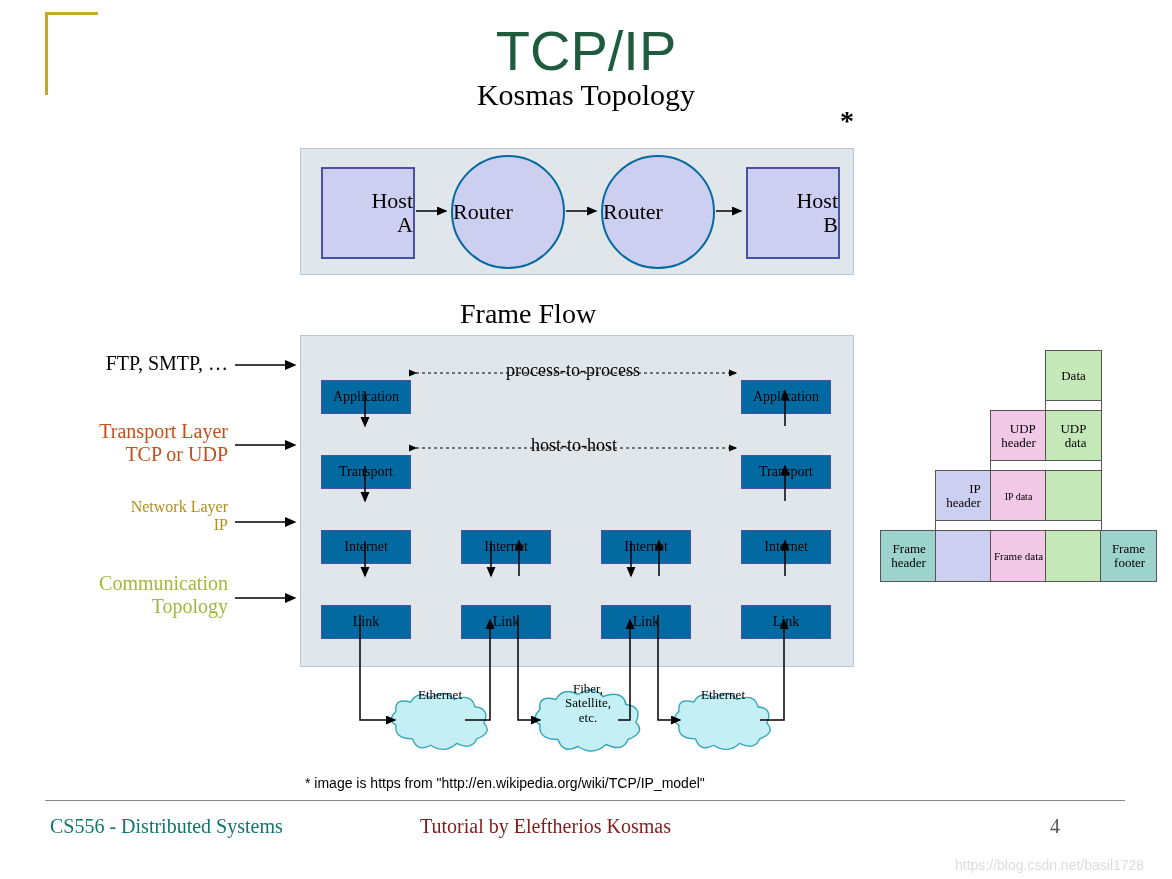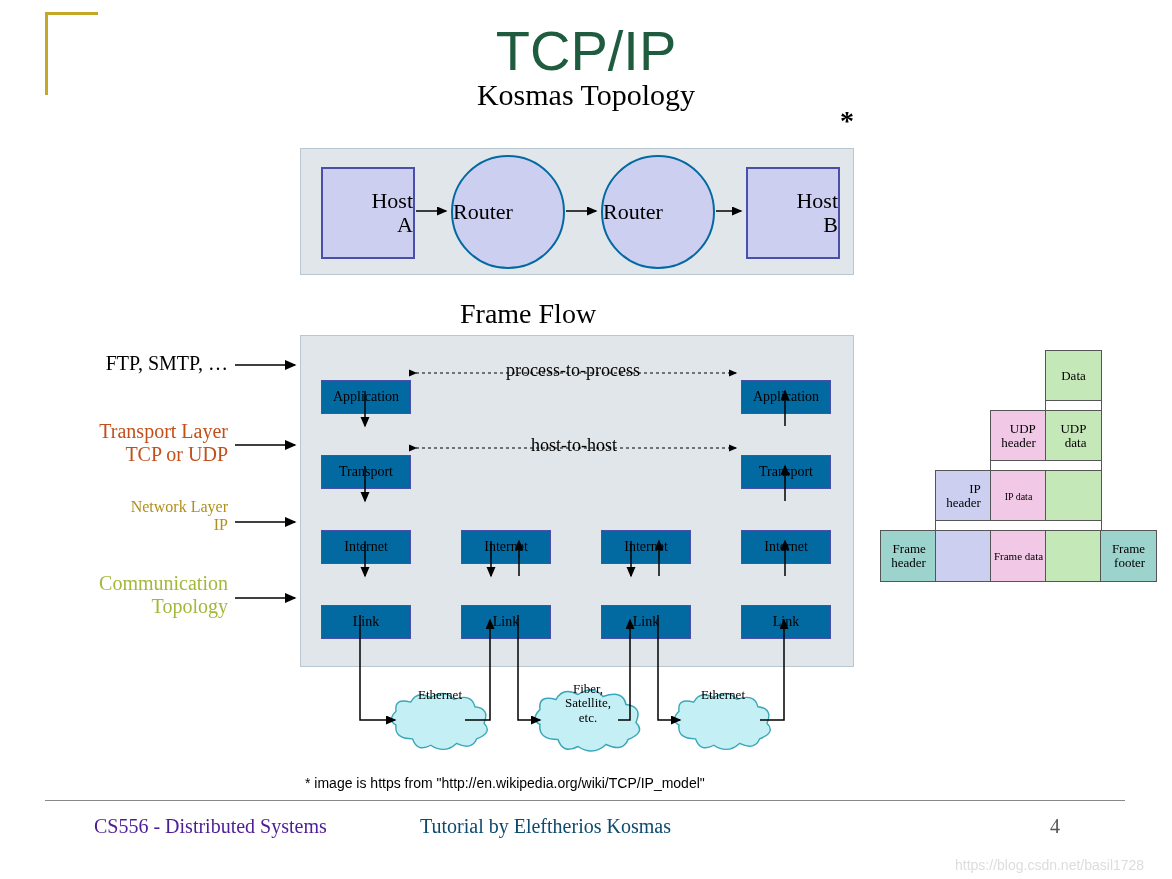--- a/index.html
+++ b/index.html
@@ -168,29 +168,28 @@
     top: 800px;
     left: 45px;
     width: 1080px;
     border-top: 1px solid #888;
   }
   .foot-left {
     position: absolute;
     top: 815px;
     left: 50px;
     font-size: 20px;
-    color: #4c1d95;
-    margin-left: 44px;
+    color: #0f766e;
   }
   .foot-mid {
     position: absolute;
     top: 815px;
     left: 420px;
     font-size: 20px;
-    color: #0c4a6e;
+    color: #7f1d1d;
   }
   .foot-right {
     position: absolute;
     top: 815px;
     left: 1050px;
     font-size: 20px;
     color: #555;
   }
   .watermark {
     position: absolute;

